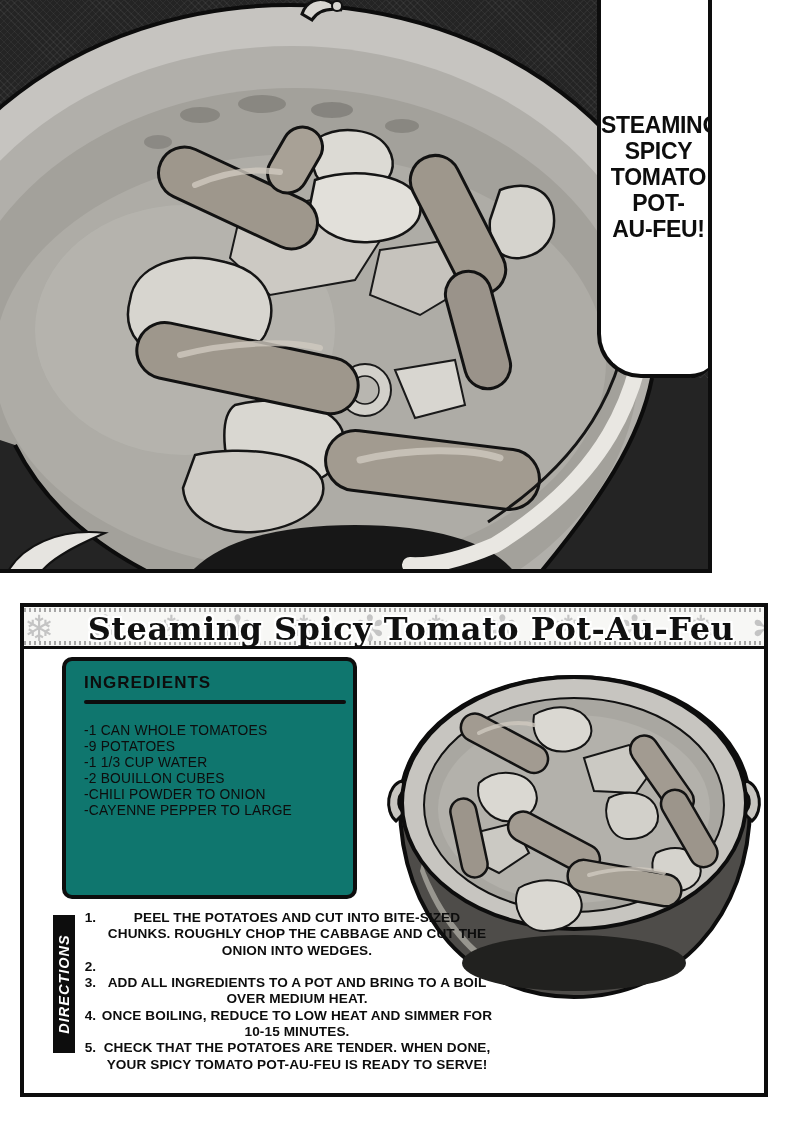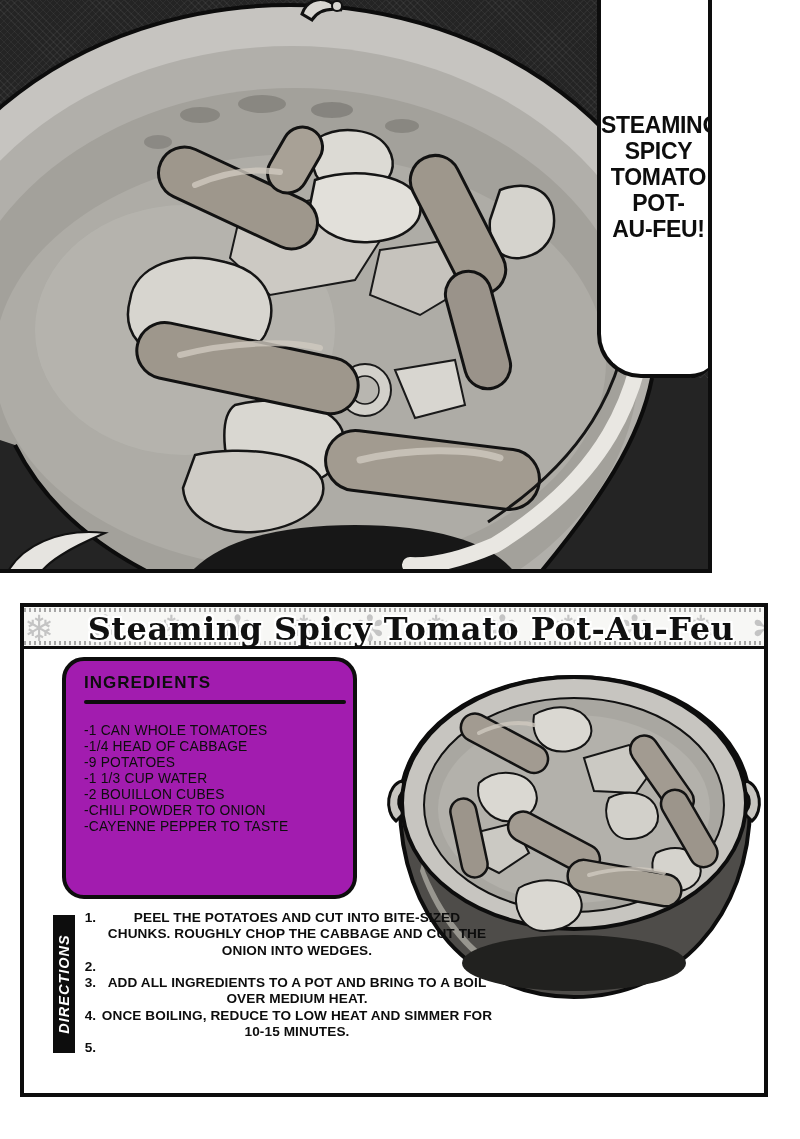--- a/index.html
+++ b/index.html
@@ -54,21 +54,21 @@
     font-family:"DejaVu Serif", serif; font-weight:bold; font-size:32px; line-height:44px;
     text-align:center; color:#111111; letter-spacing:0.5px;
     text-shadow:-2px 0 0 #fff, 2px 0 0 #fff, 0 -2px 0 #fff, 0 2px 0 #fff,
                 -2px -2px 0 #fff, 2px 2px 0 #fff, -2px 2px 0 #fff, 2px -2px 0 #fff, 0 0 6px #fff;
     padding-left:34px;
   }
   .card-body { position:relative; height:441px; }
 
   .ing-box {
     position:absolute; left:38px; top:8px; width:295px; height:242px;
-    border:4px solid #0d0d0d; border-radius:22px; background:#a21caf;
+    border:4px solid #0d0d0d; border-radius:10px; background:#0f766e;
     padding:12px 28px 0 18px; z-index:2;
   }
   .ing-head { font-size:17px; font-weight:bold; color:#0d0d0d; letter-spacing:1px; }
   .ing-rule { height:4px; background:#0d0d0d; margin-top:7px; width:262px; border-radius:2px; }
   .ing-list { list-style:none; margin-top:19px; }
   .ing-list li {
     font-size:13.8px; font-weight:normal; line-height:16px; color:#0d0d0d;
     letter-spacing:0.2px; white-space:nowrap;
   }
 
@@ -170,26 +170,25 @@
       <h1 class="card-title">Steaming Spicy Tomato Pot-Au-Feu</h1>
     </header>
 
     <div class="card-body">
 
       <div class="ing-box">
         <h2 class="ing-head">INGREDIENTS</h2>
         <div class="ing-rule"></div>
         <ul class="ing-list">
           <li>-1 CAN WHOLE TOMATOES</li>
-          <li>-1/4 HEAD OF CABBAGE</li>
           <li>-9 POTATOES</li>
           <li>-1 1/3 CUP WATER</li>
           <li>-2 BOUILLON CUBES</li>
           <li>-CHILI POWDER TO ONION</li>
-          <li>-CAYENNE PEPPER TO TASTE</li>
+          <li>-CAYENNE PEPPER TO LARGE</li>
         </ul>
       </div>
 
       <svg class="pot-small" width="380" height="347" viewBox="0 0 380 347" aria-hidden="true">
 
         <path d="M190,14 C290,14 366,70 366,142 C366,252 293,334 190,334 C88,334 16,252 16,142 C16,70 92,14 190,14 Z" fill="#4e4c49" stroke="#0d0d0d" stroke-width="4"></path>
         <path d="M38,200 C66,276 118,318 180,327 C122,330 62,282 36,208 Z" fill="#98968f"></path>
         <ellipse cx="190" cy="300" rx="112" ry="28" fill="#21211f"></ellipse>
 
         <path d="M362,118 C377,122 380,148 368,158 L360,150 C368,143 367,130 356,126 Z" fill="#c7c5c0" stroke="#0d0d0d" stroke-width="3"></path>
@@ -234,18 +233,19 @@
         <li>
           <span class="dir-num">3.</span>
           <span class="dir-txt">ADD ALL INGREDIENTS TO A POT AND BRING TO A BOIL OVER MEDIUM HEAT.</span>
         </li>
         <li>
           <span class="dir-num">4.</span>
           <span class="dir-txt">ONCE BOILING, REDUCE TO LOW HEAT AND SIMMER FOR 10-15 MINUTES.</span>
         </li>
         <li>
           <span class="dir-num">5.</span>
+          <span class="dir-txt">CHECK THAT THE POTATOES ARE TENDER. WHEN DONE, YOUR SPICY TOMATO POT-AU-FEU IS READY TO SERVE!</span>
         </li>
       </ol>
 
     </div>
   </section>
 </div>
 
 </body></html>

